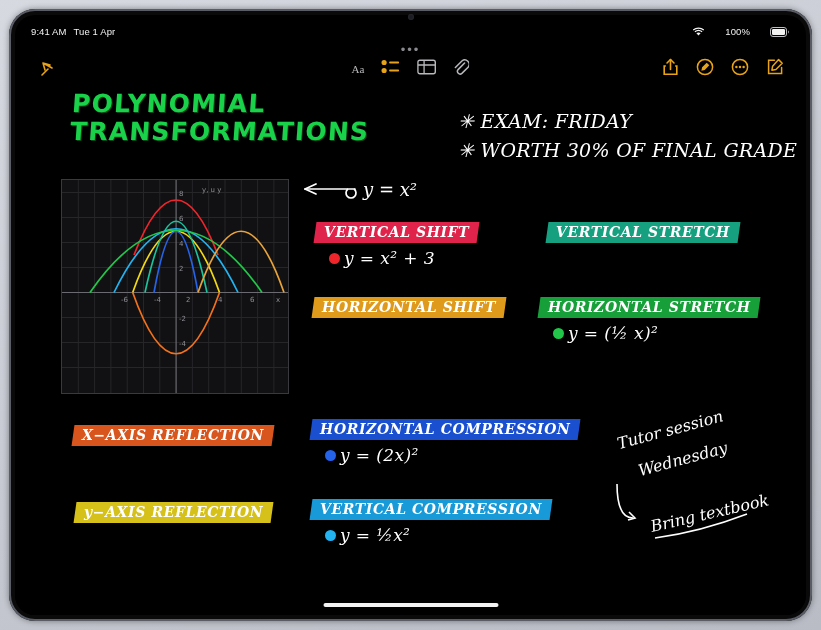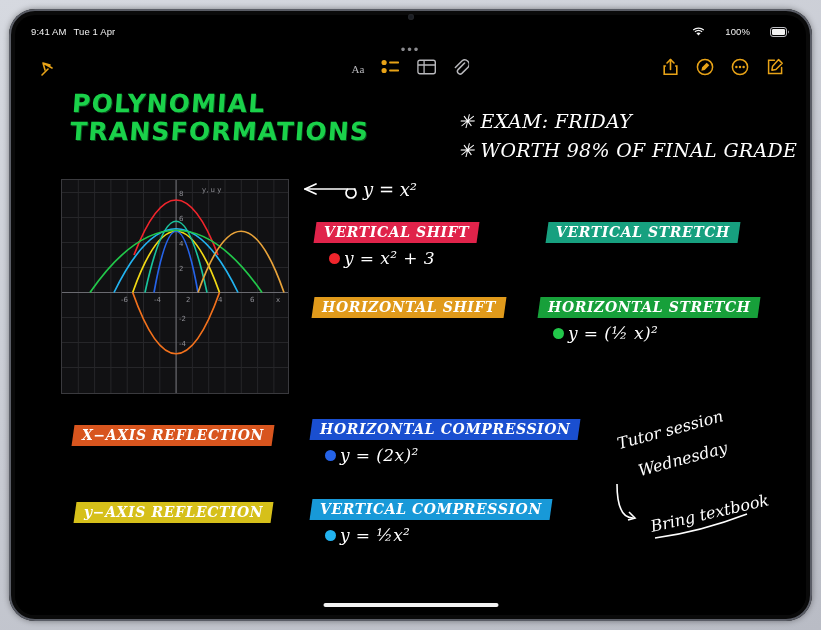--- a/index.html
+++ b/index.html
@@ -271,21 +271,21 @@
 
       <div class="canvas">
 
         <div class="title">
           <div>POLYNOMIAL</div>
           <div>TRANSFORMATIONS</div>
         </div>
 
         <div class="examnote">
           <div>✳ EXAM: FRIDAY</div>
-          <div>✳ WORTH 98% OF FINAL GRADE</div>
+          <div>✳ WORTH 30% OF FINAL GRADE</div>
         </div>
 
         <div class="graph">
           <svg width="226" height="213" viewBox="0 0 226 213">
             <defs>
               <clipPath id="clip">
                   <rect x="0" y="0" width="226" height="213"></rect>
                 </clipPath>
             </defs>
             <g clip-path="url(#clip)">

